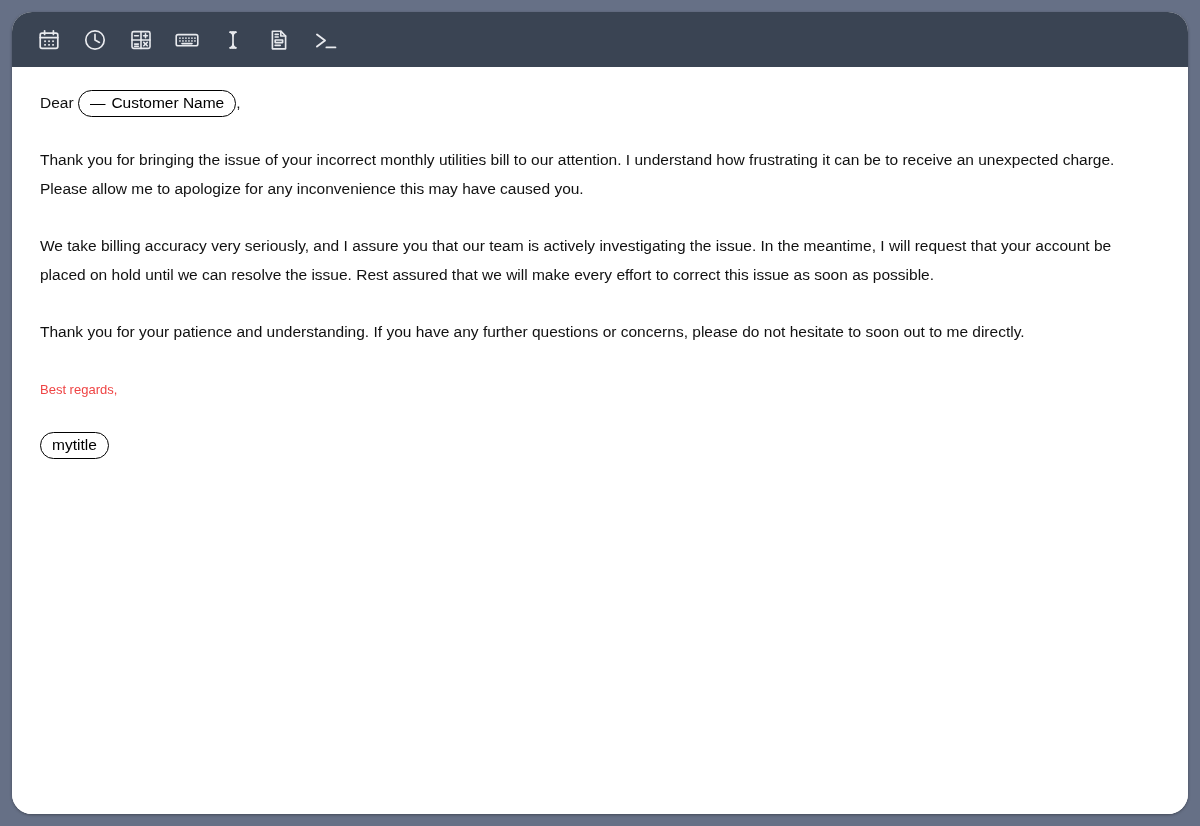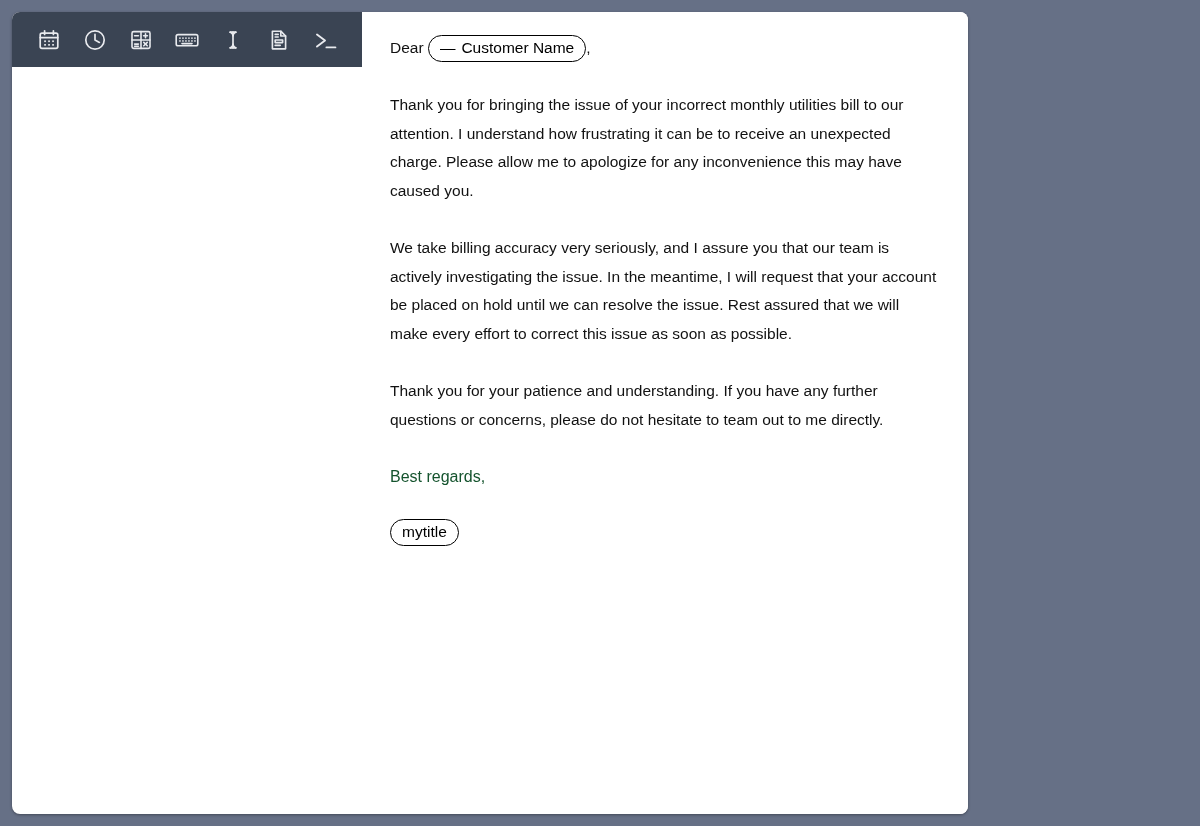--- a/index.html
+++ b/index.html
@@ -12,28 +12,28 @@
     background: #667086;
     font-family: "Liberation Sans", sans-serif;
     overflow: hidden;
   }
 
   
   .window {
     position: absolute;
     left: 12px;
     top: 12px;
-    width: 956px;
+    width: 1176px;
     height: 802px;
-    border-radius: 8px;
+    border-radius: 20px;
     background: #ffffff;
     box-shadow: 0 1px 3px rgba(0,0,0,0.35);
     overflow: hidden;
     display: flex;
-    flex-direction: row;
+    flex-direction: column;
   }
 
   
   .toolbar {
     height: 55px;
     min-height: 55px;
     background: #3a4453;
     display: flex;
     align-items: center;
     padding: 0 14px;
@@ -74,23 +74,23 @@
   p.para {
     margin: 16px 0 29px 0;
     font-size: 15.5px;
     line-height: 28.5px;
     color: #111111;
     max-width: 1120px;
   }
 
   p.signoff {
     margin: 0 0 28px 0;
-    font-size: 16px;
+    font-size: 13px;
     line-height: 28px;
-    color: #14532d;
+    color: #ef4444;
   }
 
   
   .pill {
     display: inline-block;
     border: 1.6px solid #000000;
     border-radius: 999px;
     background: #ffffff;
     color: #000000;
     font-size: 15.5px;
@@ -220,21 +220,21 @@
     </div>
 
   </div>
 
   <div class="doc">
 
     <div class="salutation"><span>Dear </span><span class="pill"><span class="dash">—</span><span>Customer Name</span></span><span>,</span></div>
 
     <p class="para">Thank you for bringing the issue of your incorrect monthly utilities bill to our attention. I understand how frustrating it can be to receive an unexpected charge. Please allow me to apologize for any inconvenience this may have caused you.</p>
     <p class="para">We take billing accuracy very seriously, and I assure you that our team is actively investigating the issue. In the meantime, I will request that your account be placed on hold until we can resolve the issue. Rest assured that we will make every effort to correct this issue as soon as possible.</p>
-    <p class="para">Thank you for your patience and understanding. If you have any further questions or concerns, please do not hesitate to team out to me directly.</p>
+    <p class="para">Thank you for your patience and understanding. If you have any further questions or concerns, please do not hesitate to soon out to me directly.</p>
 
     <p class="signoff">Best regards,</p>
 
 
     <div class="pill-row">
       <span class="pill">mytitle</span>
     </div>
 
   </div>
 

